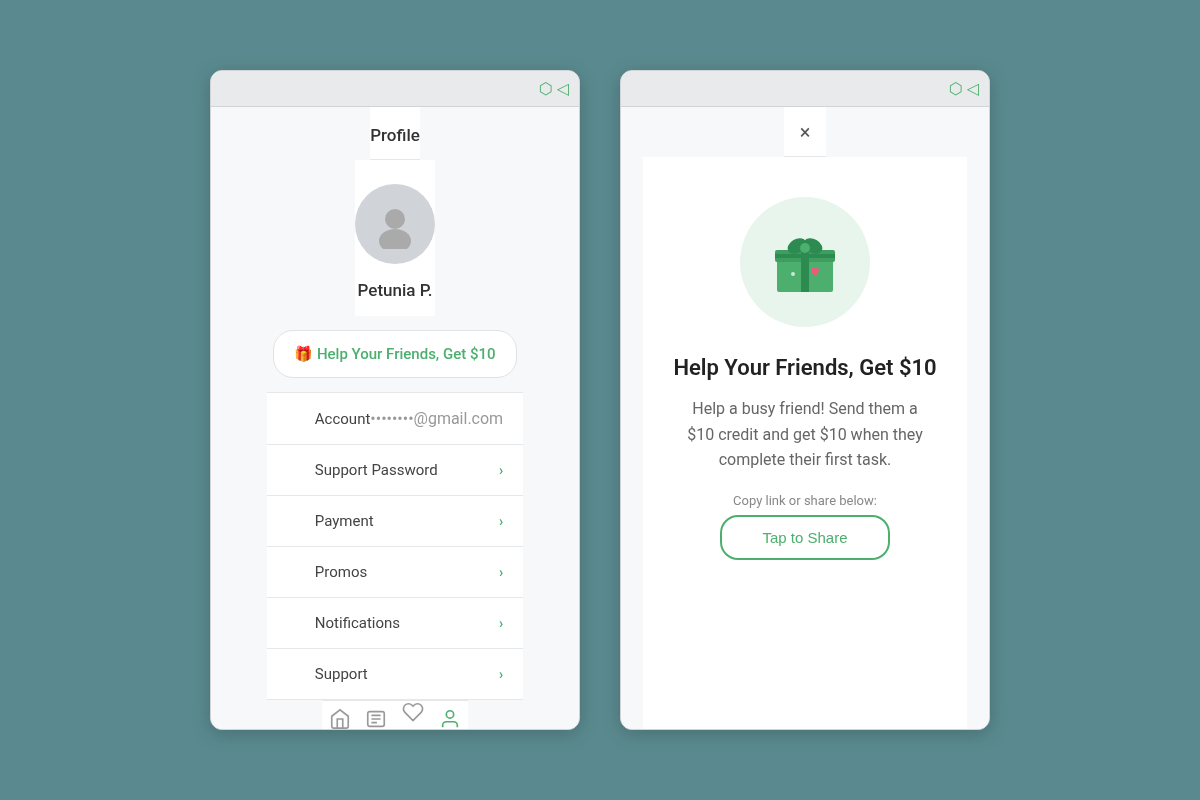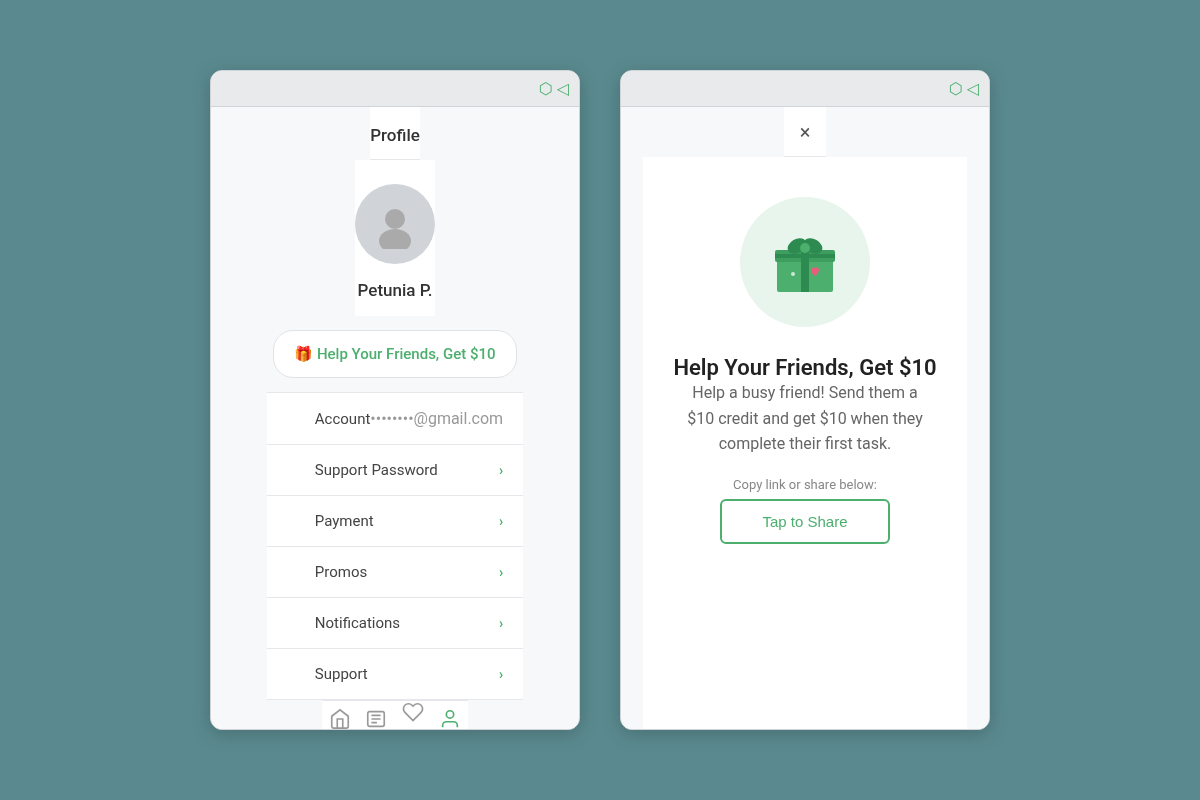--- a/index.html
+++ b/index.html
@@ -217,40 +217,41 @@
 
     .gift-svg {
       width: 80px;
       height: 80px;
     }
 
     .modal-title {
       font-size: 22px;
       font-weight: 600;
       color: #222;
+      margin-bottom: 16px;
     }
 
     .modal-description {
       font-size: 16px;
       color: #666;
       line-height: 1.6;
       margin-bottom: 20px;
       max-width: 240px;
     }
 
     .modal-copy-text {
       font-size: 13px;
       color: #888;
       margin-bottom: 7px;
     }
 
     .tap-share-btn {
       padding: 12px 40px;
       border: 2px solid #4caf6e;
-      border-radius: 6px;
+      border-radius: 18px;
       background: transparent;
       color: #4caf6e;
       font-size: 15px;
       font-weight: 500;
       cursor: pointer;
     }
   </style>
 </head>
 <body>
 

